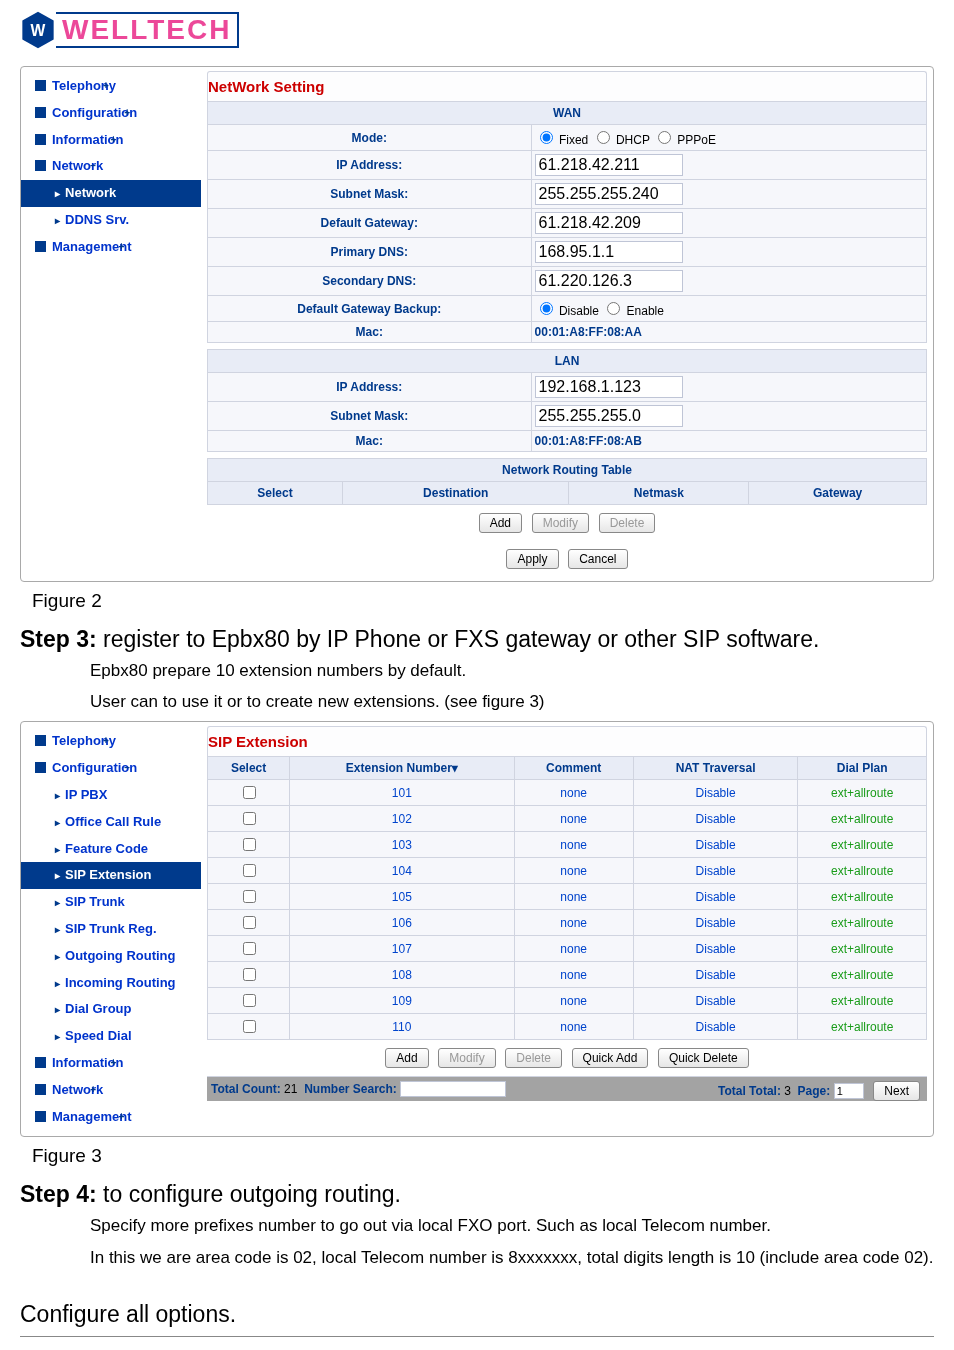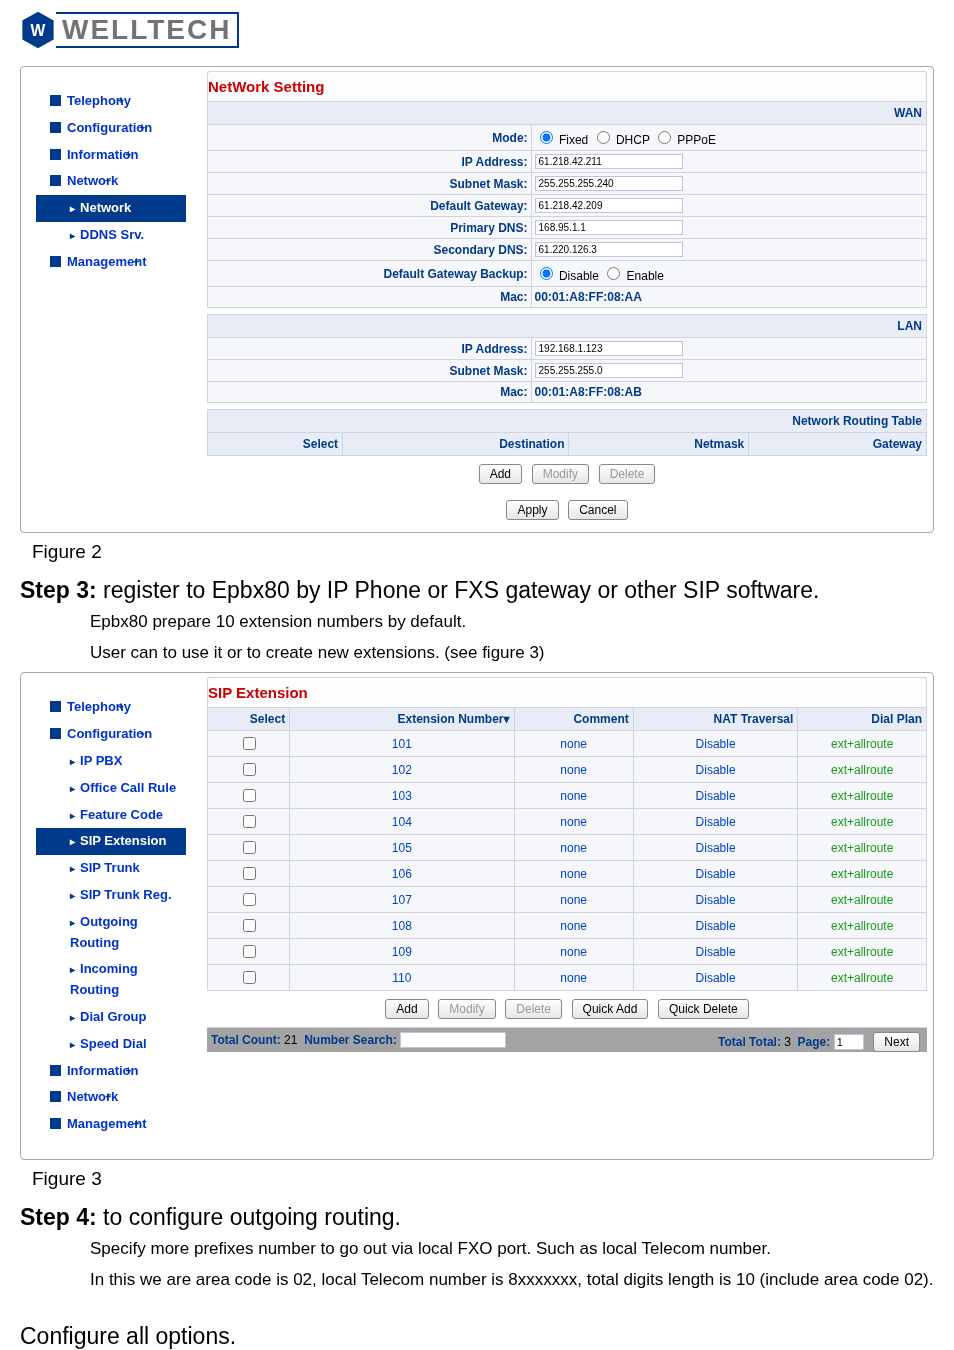--- a/index.html
+++ b/index.html
@@ -1,41 +1,41 @@
 <!DOCTYPE html>
 <html><head>
 <meta charset="utf-8">
 <style>
   html,body{margin:0;padding:0;font-family:Arial,Helvetica,sans-serif;font-size:13px;color:#000;background:#fff;width:954px}
   .logo{display:flex;align-items:center;padding:10px 20px}
   .logo-hex{width:36px;height:40px;position:relative}
   .logo-hex svg{width:100%;height:100%}
-  .logo-text{font-size:28px;font-weight:900;background:#fff;border:2px solid #003a8c;border-left:none;padding:0 6px;letter-spacing:2px;color:#737373}
+  .logo-text{font-size:28px;font-weight:900;background:#fff;border:2px solid #003a8c;border-left:none;padding:0 6px;letter-spacing:2px;color:#ec4899}
   .panel-wrap{border:1px solid #a9a9a9;border-radius:4px;margin:6px 20px;display:flex}
   .sidebar{width:180px;padding:6px 0}
-  .menu{list-style:none;margin:15px;padding:0}
+  .menu{list-style:none;margin:0;padding:0}
   .menu li{padding:3px 8px 3px 14px;font-size:13px;font-weight:bold;line-height:1.6}
   .menu li.lvl1{color:#0033cc}
   .menu li.lvl1::before{content:"";display:inline-block;width:9px;height:9px;background:#003a8c;margin-right:6px;vertical-align:middle;position:relative;top:-1px}
   .menu li.lvl2{padding-left:34px;font-weight:bold;color:#0033cc}
   .menu li.lvl2::before{content:"▸";color:#003a8c;margin-right:5px;font-size:10px}
   .menu li.lvl2.active{background:#003a8c;color:#fff}
   .menu li.lvl2.active::before{color:#fff}
   .plus::before{content:"";display:inline-block;width:10px;height:10px;border:1px solid #003a8c;margin-right:5px;vertical-align:middle;background:#fff;position:relative}
   .plus::after{content:"+";position:relative;left:-13px;top:-1px;font-size:10px;color:#003a8c;font-weight:bold}
   .minus::before{content:"";display:inline-block;width:10px;height:10px;border:1px solid #003a8c;margin-right:5px;vertical-align:middle;background:#fff}
   .minus::after{content:"−";position:relative;left:-13px;top:-1px;font-size:10px;color:#003a8c;font-weight:bold}
   .content{flex:1;padding:4px 6px}
   .section-title{color:#cc0000;font-weight:bold;font-size:15px;padding:6px 0;border:1px solid #d0d4e0;border-bottom:none;border-top-left-radius:3px;border-top-right-radius:3px;background:#fdfdfe}
   .tb{width:100%;border-collapse:collapse;border:1px solid #d0d4e0}
-  .tb th{background:#e8ecf6;color:#003a8c;font-size:12px;padding:4px;border:1px solid #d0d4e0;text-align:right}
+  .tb th{background:#e8ecf6;color:#003a8c;font-size:12px;padding:4px;border:1px solid #d0d4e0;text-align:center}
   .tb td{border:1px solid #d0d4e0;padding:3px;font-size:12px;background:#f6f7fb}
-  .tb td.lbl{text-align:right;color:#003a8c;font-weight:bold;width:45%}
+  .tb td.lbl{text-align:center;color:#003a8c;font-weight:bold;width:45%}
   .tb td.val{text-align:left;width:55%}
-  .tb td.val input[type=text]{border:1px solid #bfc5d6;padding:1px 3px;width:140px;font-size:10px}
+  .tb td.val input[type=text]{border:1px solid #bfc5d6;padding:1px 3px;width:140px;font-size:16px}
   .mac{color:#003a8c;font-weight:bold;text-align:center}
   .btnrow{text-align:center;padding:8px}
   button.btn{font-size:12px;padding:2px 10px;border:1px solid #888;border-radius:3px;background:linear-gradient(#fff,#e6e6e6);margin:0 3px;cursor:pointer}
   button.btn:disabled{color:#999}
   .caption{font-size:19px;margin:8px 32px}
   .para{font-size:17px;margin:4px 20px 4px 90px;line-height:1.6}
   .step{font-size:23px;margin:14px 20px 2px 20px}
   .step b{font-weight:bold}
   
   .ext-head{background:#e8ecf6;color:#003a8c;font-weight:bold;font-size:12px;padding:4px;border:1px solid #d0d4e0;text-align:center}

